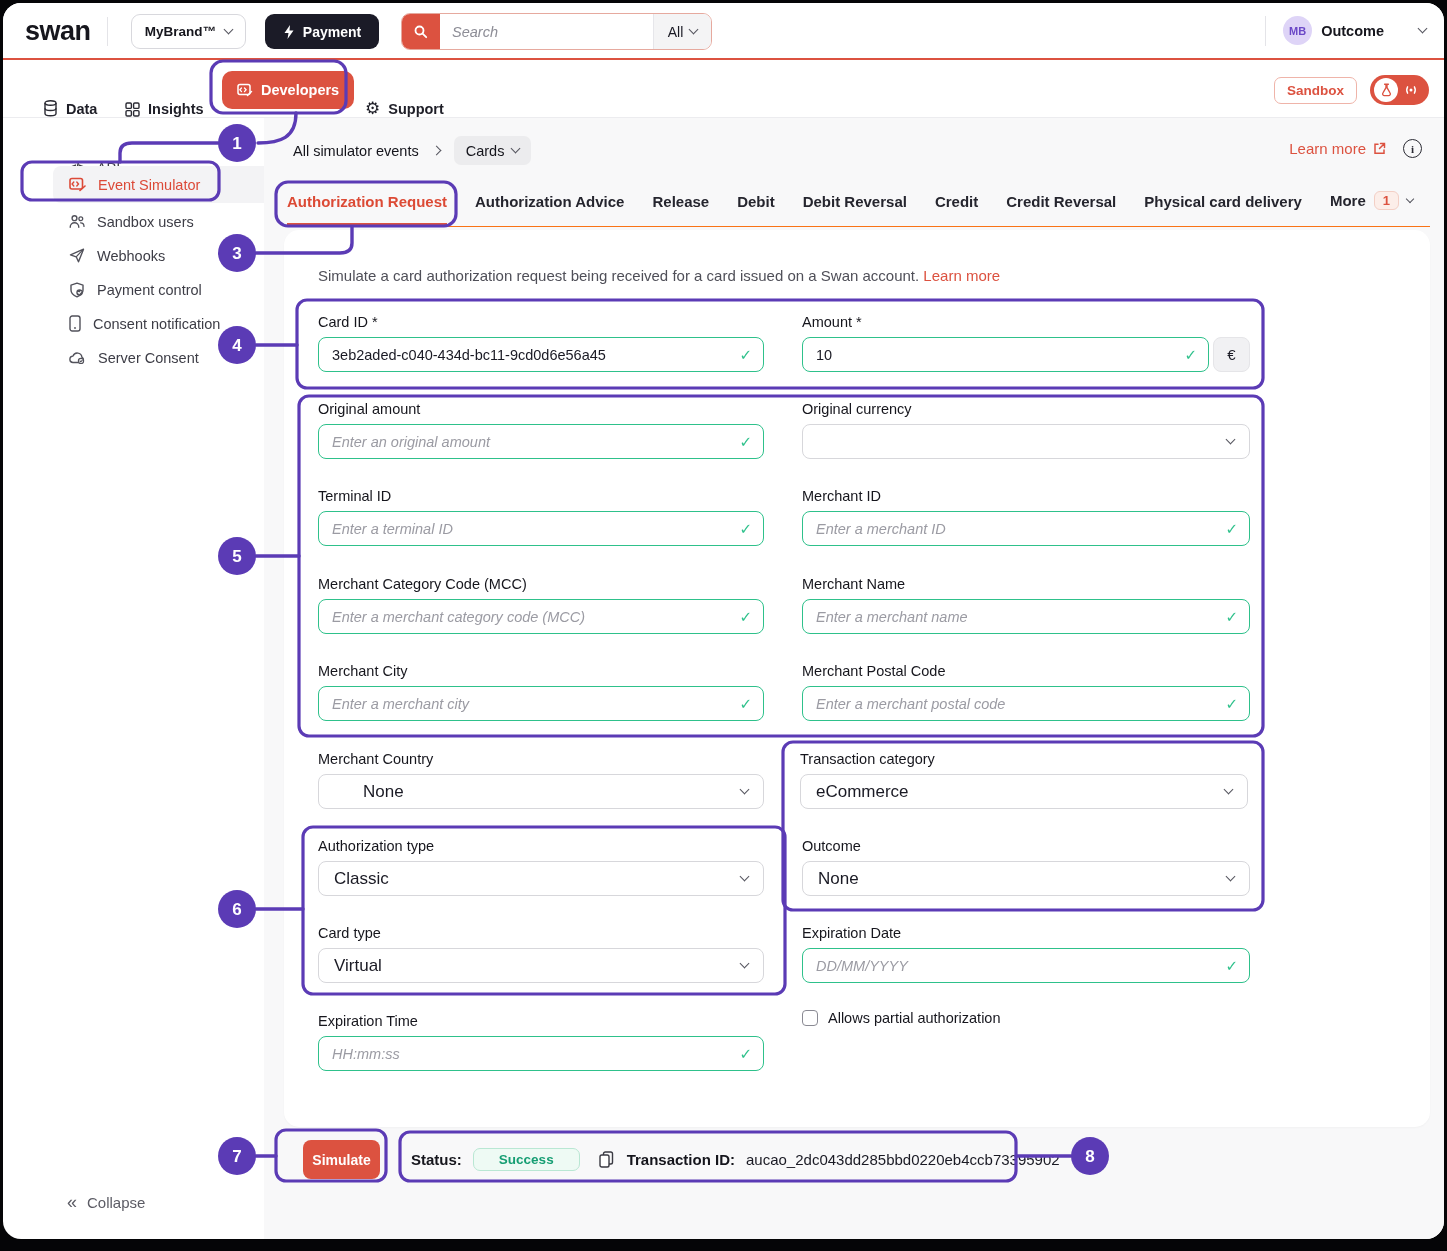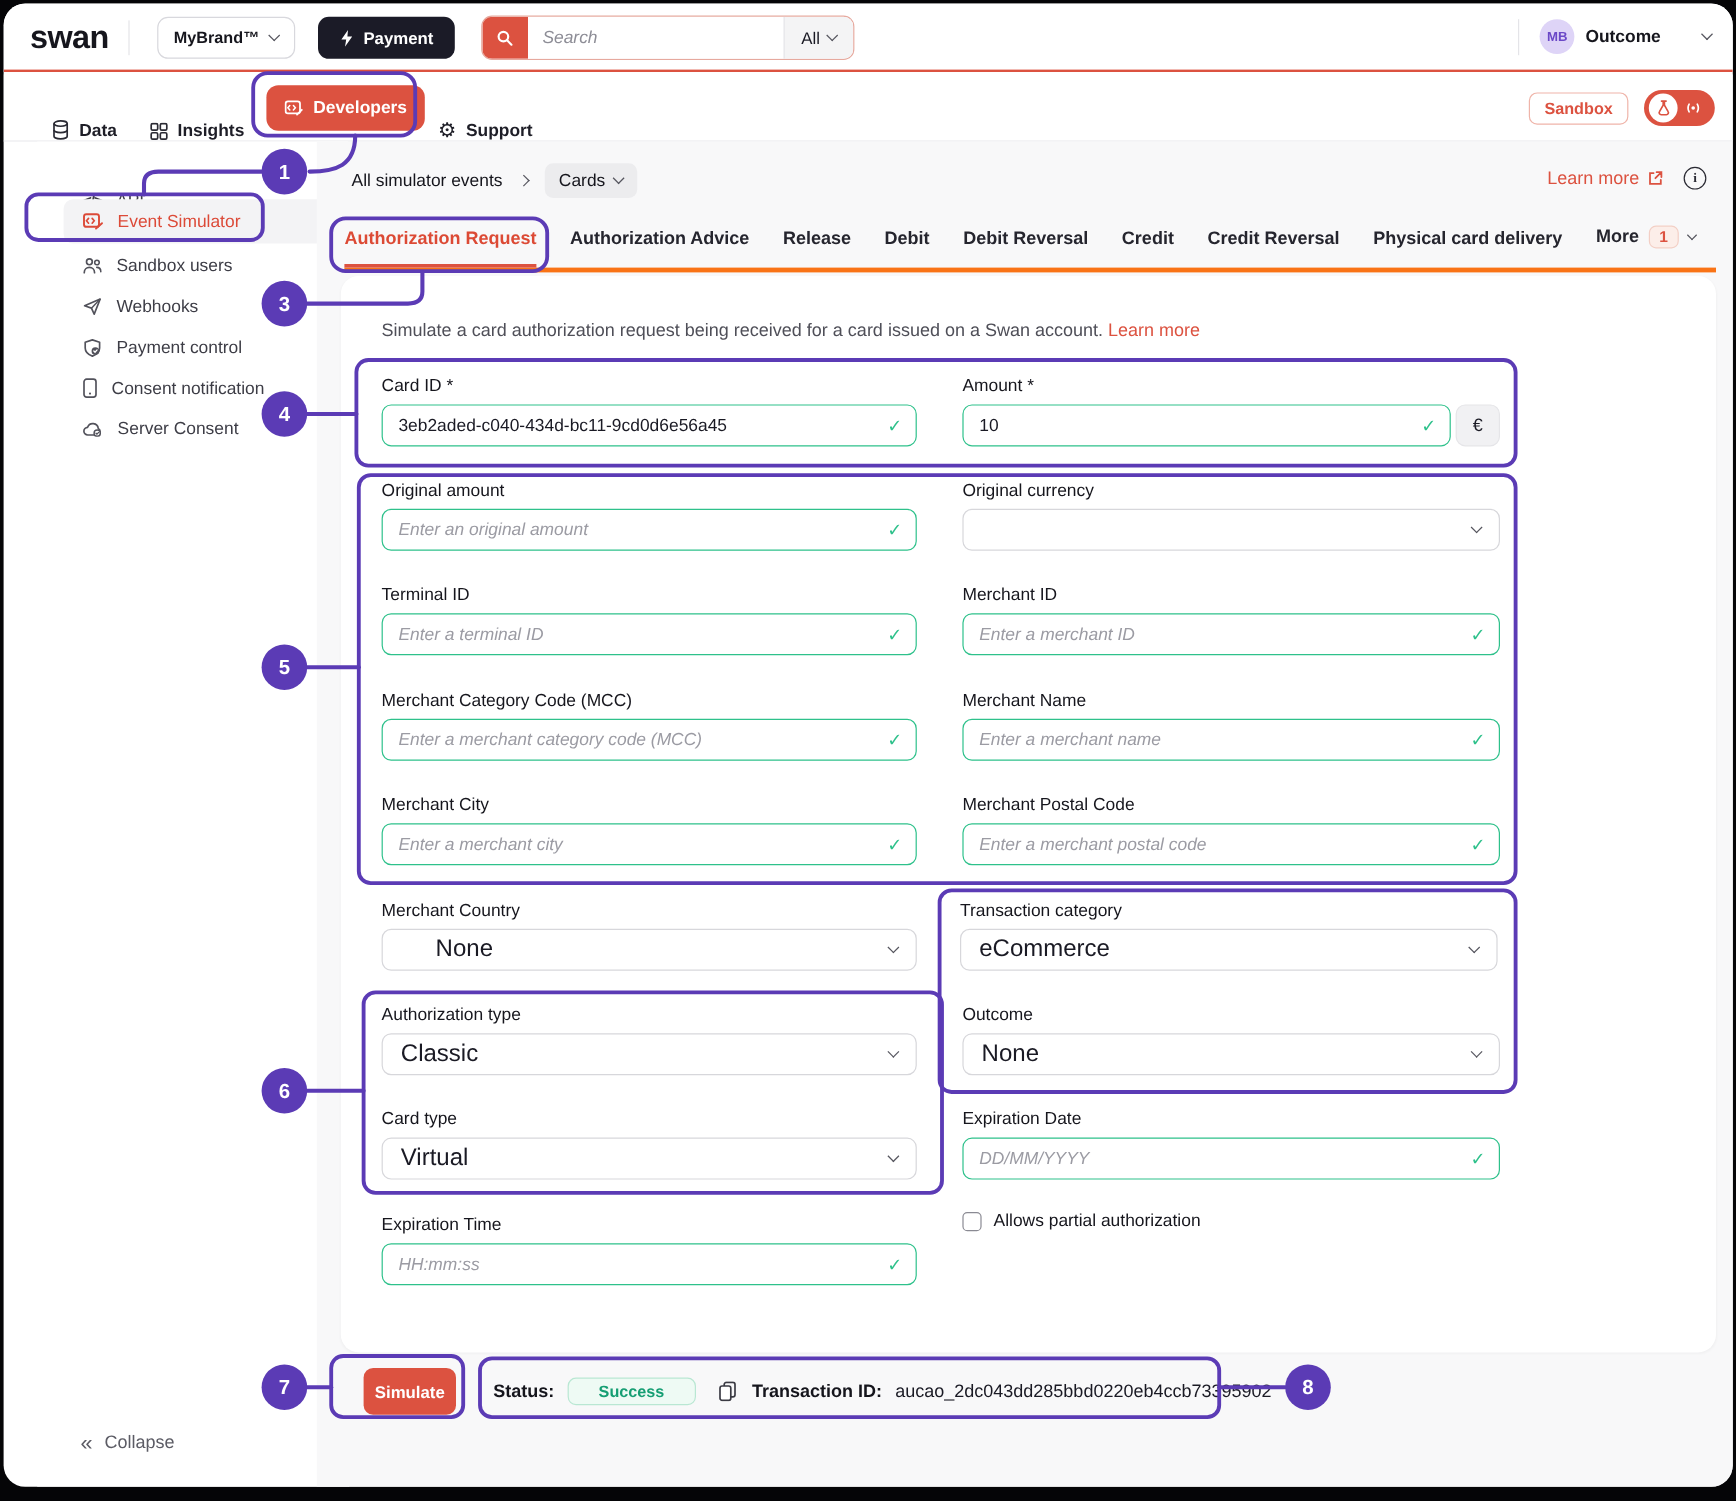--- a/index.html
+++ b/index.html
@@ -40,37 +40,37 @@
   .side-bar-indicator { position:absolute; right:0; width:4px; background:#dc5240; border-radius:2px 0 0 2px; }
   .collapse { position:absolute; left:36px; top:1075px; display:flex; gap:10px; font-size:15px; color:#5c5c65; cursor:pointer; align-items:center; }
 
   
   .content { position:absolute; left:261px; top:115px; width:1180px; height:1121px; background:#f8f8f9; }
   .breadcrumb { position:absolute; left:29px; top:18px; display:flex; align-items:center; gap:14px; }
   .bc-root { font-size:14.5px; font-weight:500; color:#15151c; cursor:pointer; }
   .bc-pill { height:29px; background:#ececee; border-radius:7px; padding:0 12px; display:flex; align-items:center; gap:8px; font-size:14.5px; font-weight:500; color:#15151c; cursor:pointer; }
   .learnmore-top { position:absolute; right:58px; top:22px; display:flex; align-items:center; gap:7px; color:#dc5240; font-size:15px; font-weight:500; cursor:pointer; }
   .info-circle { position:absolute; right:22px; top:21px; width:19px; height:19px; border:1.6px solid #2a2a33; border-radius:50%; font-size:11px; font-weight:700; font-family:"Liberation Serif",serif; color:#2a2a33; display:flex; align-items:center; justify-content:center; cursor:pointer; }
-  .tabs { position:absolute; left:23px; top:62px; width:1143px; height:47px; border-bottom:4px solid #f97316; display:flex; gap:28px; align-items:flex-end; }
+  .tabs { position:absolute; left:23px; top:62px; width:1143px; height:47px; border-bottom:1px solid #f97316; display:flex; gap:28px; align-items:flex-end; }
   .tab { font-size:15px; font-weight:600; color:#25252e; padding-bottom:13px; border-bottom:3px solid transparent; white-space:nowrap; cursor:pointer; }
   .tab.active { color:#dc4a35; border-bottom-color:#dc5240; }
   .tab-more { display:flex; align-items:center; gap:8px; }
   .more-badge { background:#fceee9; border:1px solid #f3cfc5; color:#dc5240; font-size:13px; font-weight:600; border-radius:6px; padding:1px 8px; }
 
   
   .panel { position:absolute; left:20px; top:112px; width:1146px; height:897px; background:#fff; border-radius:15px; box-shadow:0 1px 2px rgba(0,0,0,0.03); }
   .desc { position:absolute; left:34px; top:37px; font-size:15px; color:#4f4f58; }
   .desc a { color:#dc5240; text-decoration:none; cursor:pointer; }
   .cell { position:absolute; }
   .flabel { font-size:14.5px; font-weight:500; color:#16161d; height:18px; margin-bottom:5px; }
   .finput { position:relative; height:35px; }
   .finput input { width:100%; height:35px; border:1.5px solid #2ec18b; border-radius:8px; padding:0 34px 0 13px; font-size:14.5px; color:#1a1a24; font-family:inherit; outline:none; background:#fff; }
   .finput input::placeholder { color:#9b9ba3; font-style:italic; }
   .check { position:absolute; right:12px; top:50%; transform:translateY(-50%); color:#2ec18b; font-size:15px; }
-  .fselect { height:35px; border:1px solid #d7d7db; border-radius:8px; background:#fff; display:flex; align-items:center; justify-content:space-between; padding:0 15px; font-size:20px; color:#1a1a24; cursor:pointer;gap:48px; }
+  .fselect { height:35px; border:1px solid #d7d7db; border-radius:8px; background:#fff; display:flex; align-items:center; justify-content:space-between; padding:0 15px; font-size:17px; color:#1a1a24; cursor:pointer;gap:48px; }
   .fselect .sel-val { flex:1; }
   .indent .sel-val { padding-left:29px; }
   .amount-row { display:flex; gap:4px; }
   .amount-row .finput { flex:1; }
   .cur-suffix { width:37px; height:35px; background:#f1f1f3; border:1px solid #e5e5e8; border-radius:8px; display:flex; align-items:center; justify-content:center; font-size:15px; color:#1a1a24; }
   .cbx-row { display:flex; align-items:center; gap:10px; font-size:14.5px; color:#16161d; cursor:pointer; }
   .cbx { width:16px; height:16px; border:1.5px solid #8a8a93; border-radius:4px; background:#fff; }
 
   
   .simulate-btn { position:absolute; left:39px; top:1022px; width:77px; height:39px; background:#dc5240; border:none; border-radius:8px; color:#fff; font-size:14px; font-weight:700; font-family:inherit; cursor:pointer; }

